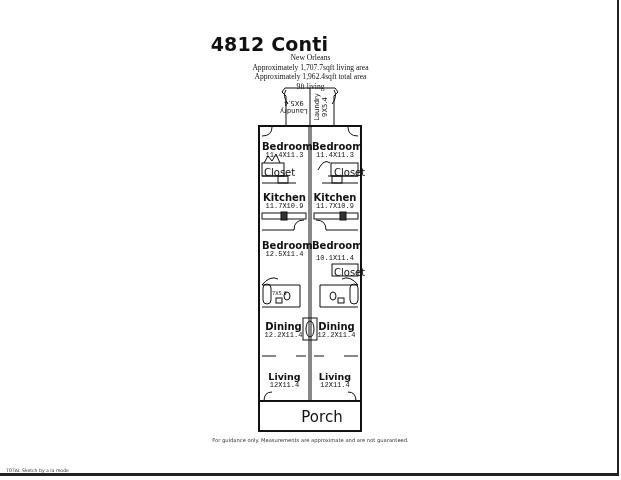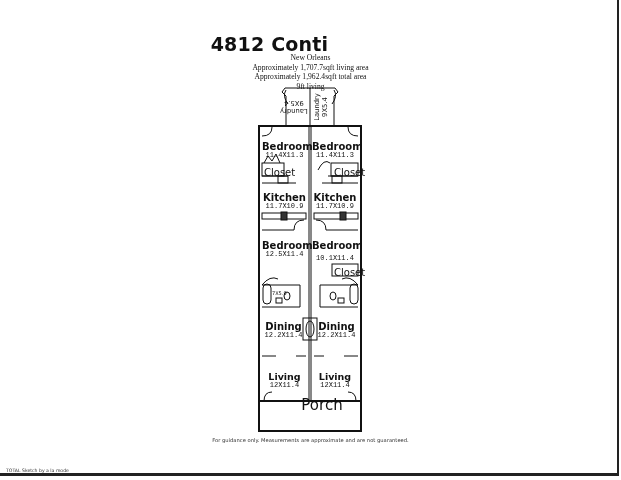--- a/index.html
+++ b/index.html
@@ -137,16 +137,16 @@
 <div class="lbl" style="left:262px; top:321px; width:43px;">Dining</div>
 <div class="dim" style="left:262px; top:331px; width:43px;">12.2X11.4</div>
 <div class="lbl" style="left:315px; top:321px; width:43px;">Dining</div>
 <div class="dim" style="left:315px; top:331px; width:43px;">12.2X11.4</div>
 
 <div class="lbl" style="left:262px; top:371px; width:45px; font-size:9.5px;">Living</div>
 <div class="dim" style="left:262px; top:381px; width:45px;">12X11.4</div>
 <div class="lbl" style="left:312px; top:371px; width:46px; font-size:9.5px;">Living</div>
 <div class="dim" style="left:312px; top:381px; width:46px;">12X11.4</div>
 
-<div class="porch" style="left:259px; top:396px; width:126px; text-align:center;">Porch</div>
+<div class="porch" style="left:259px; top:408px; width:126px; text-align:center;">Porch</div>
 
 <div class="footnote">For guidance only. Measurements are approximate and are not guaranteed.</div>
 <div class="credit">TOTAL Sketch by a la mode</div>
 
 </body></html>

